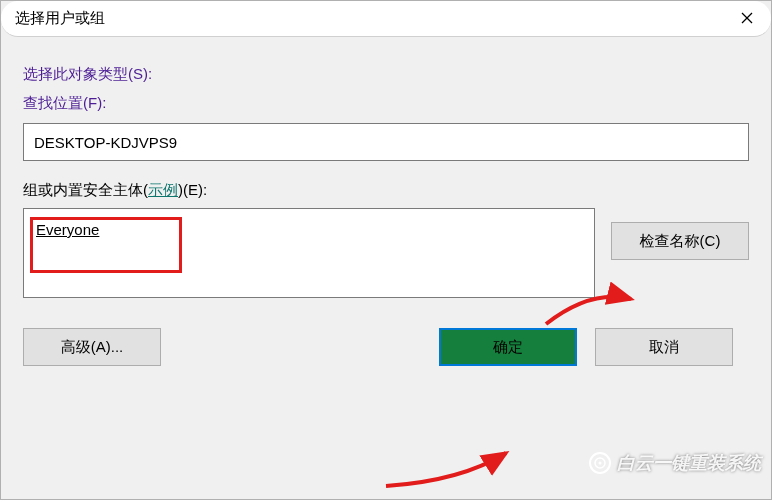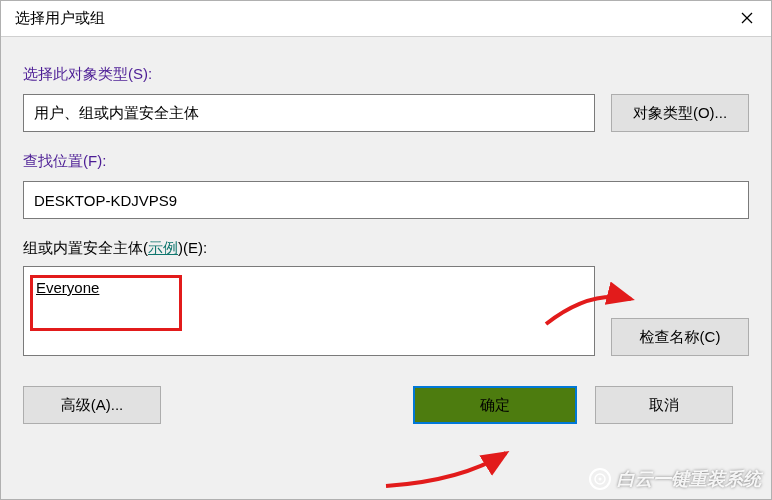--- a/index.html
+++ b/index.html
@@ -20,20 +20,21 @@
     position: relative;
   }
   .titlebar {
     height: 36px;
     background: #fff;
     border-bottom: 1px solid #d0d0d0;
     display: flex;
     align-items: center;
     padding-left: 14px;
     position: relative;
+    border-radius: 17px;
   }
   .title-text { font-size: 15px; color: #000; }
   .close-btn {
     position: absolute;
     right: 0; top: 0;
     width: 48px; height: 36px;
     display: flex;
     align-items: center;
     justify-content: center;
     font-size: 16px;
@@ -86,39 +87,39 @@
     font-size: 15px;
   }
   .namesbox .entered { text-decoration: underline; margin-top: 28px; }
   .redbox {
     position: absolute;
     top: 8px; left: 6px;
     width: 152px; height: 56px;
     border: 3px solid #e21b1b;
     pointer-events: none;
   }
-  .check-col { display: flex; flex-direction: column; justify-content: flex-end; padding-top: 14px; }
+  .check-col { display: flex; flex-direction: column; justify-content: flex-start; padding-top: 14px; }
   .bottom-row {
     display: flex;
     justify-content: space-between;
     align-items: center;
     padding-right: 16px;
   }
   .bottom-right { display: flex; gap: 18px; }
   .ok-btn {
-    width: 164px; height: 38px;
-    background: #4d7c0f;
+    width: 138px; height: 38px;
+    background: #15803d;
     border: 2px solid #0078d7;
     font-size: 15px;
     cursor: pointer;
     display: flex; align-items: center; justify-content: center;
   }
   .watermark {
     position: absolute;
-    right: 10px; bottom: 8px;
+    right: 10px; bottom: 24px;
     font-size: 18px;
     font-style: italic;
     font-weight: 600;
     color: rgba(255,255,255,0.9);
     text-shadow: 0 0 3px rgba(0,0,0,0.5);
     display: flex;
     align-items: center;
     gap: 6px;
     pointer-events: none;
   }
@@ -144,26 +145,20 @@
             <line x1="1" y1="1" x2="11" y2="11" stroke="#000" stroke-width="1.3"></line>
             <line x1="11" y1="1" x2="1" y2="11" stroke="#000" stroke-width="1.3"></line>
           </svg>
       </span>
     </div>
   </div>
 
   <div class="content">
 
     <div class="label">选择此对象类型(S):</div>
-    <div class="row">
-      <div class="txtbox">
-        <span>用户、组或内置安全主体</span>
-      </div>
-      <button class="wm-btn">对象类型(O)...</button>
-    </div>
 
     <div class="label">查找位置(F):</div>
     <div class="row">
       <div class="txtbox">
         <span>DESKTOP-KDJVPS9</span>
       </div>
     </div>
 
     <div class="nameslabel">
       <span>组或内置安全主体(</span><a href="#" class="link">示例</a><span>)(E):</span>

